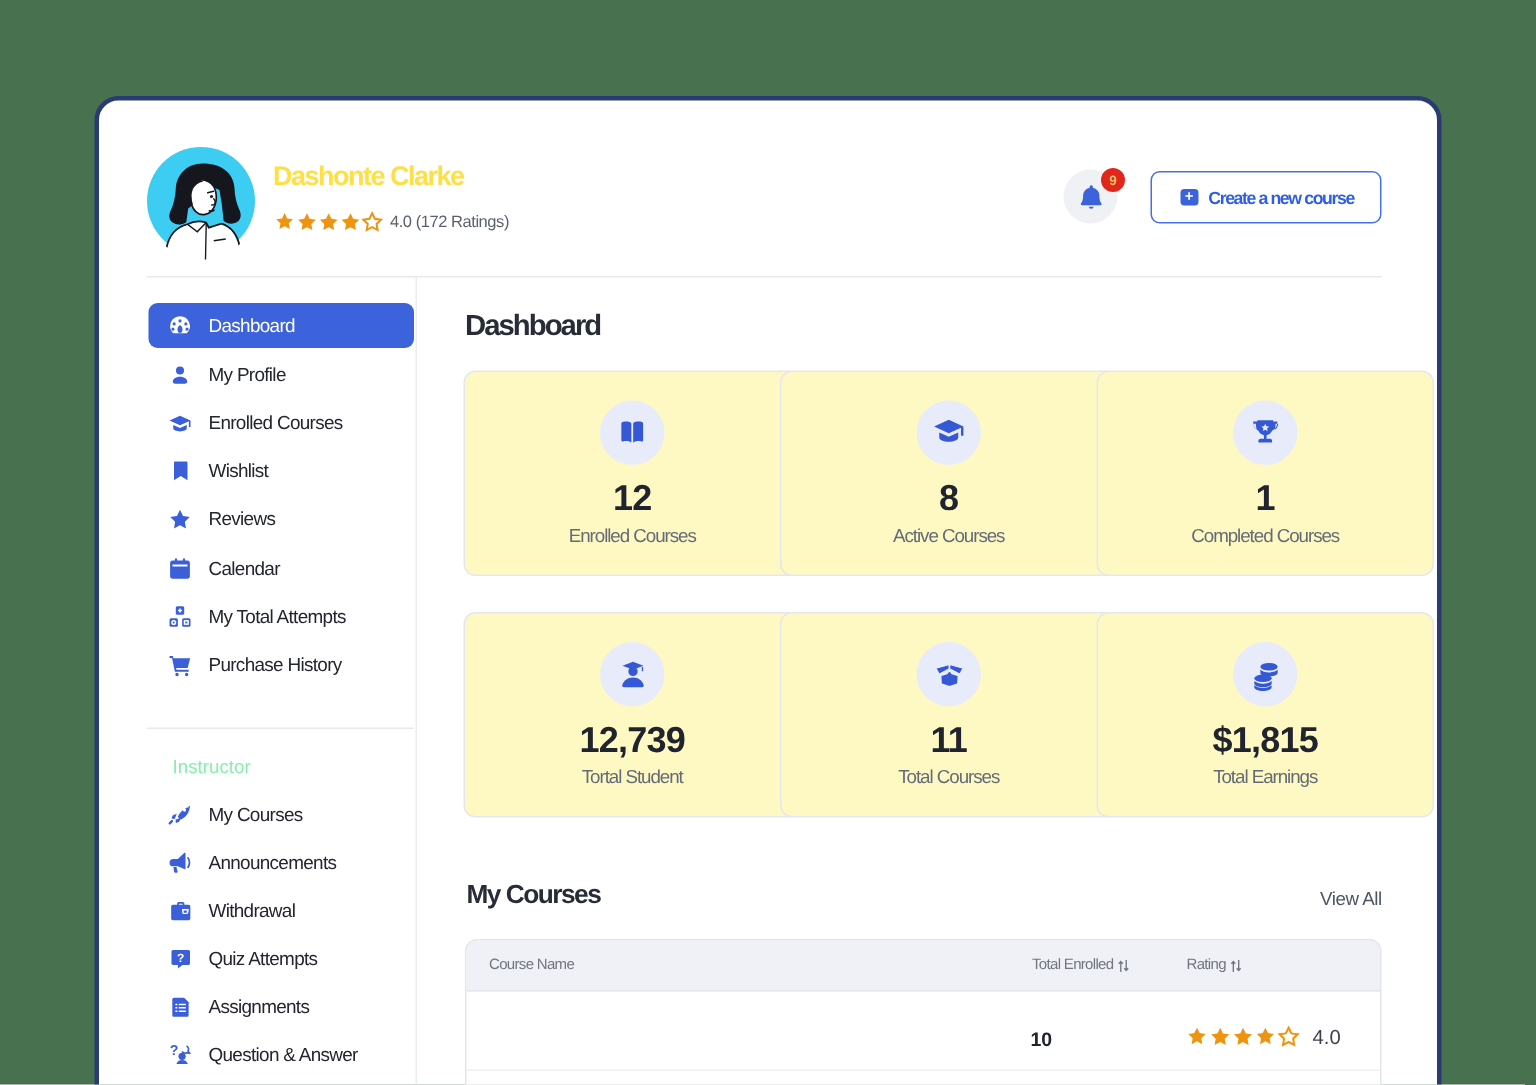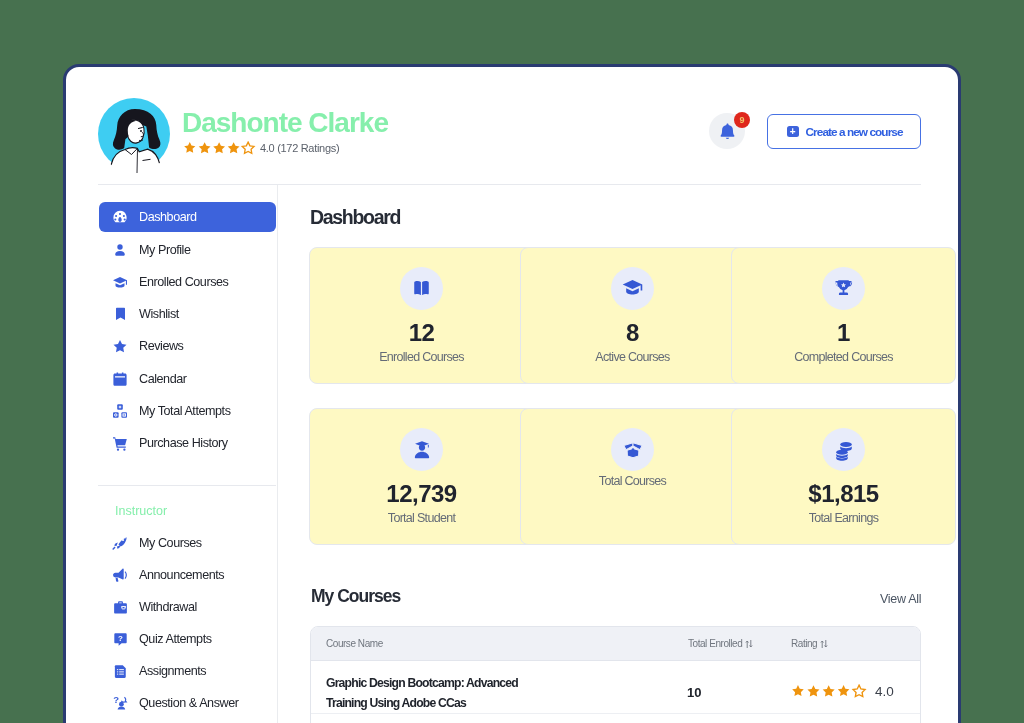--- a/index.html
+++ b/index.html
@@ -8,21 +8,21 @@
   .abs { position:absolute; }
   .card {
     position:absolute; left:63px; top:64px; width:898px; height:700px;
     background:#ffffff; border:3px solid #2a3b72; border-radius:16px;
   }
   .hdiv { position:absolute; left:98px; top:184px; width:823px; height:1px; background:#e7e9ee; }
   .vdiv { position:absolute; left:277px; top:185px; width:1px; height:538px; background:#eaecef; }
   .sdiv { position:absolute; left:98px; top:485px; width:178px; height:1px; background:#e7e9ee; }
 
   
-  .name { left:182px; top:107px; font-size:28px; font-weight:bold; color:#86efac; letter-spacing:-1px; }
+  .name { left:182px; top:107px; font-size:18px; font-weight:bold; color:#fde047; letter-spacing:-1px; }
   .ratingrow { left:183px; top:140px; height:16px; display:flex; align-items:center; gap:4px; }
   .ratingtxt { font-size:11px; letter-spacing:-.3px; color:#5b616b; margin-left:0; }
   .bellwrap { left:709px; top:113px; width:36px; height:36px; border-radius:50%; background:#eff1f4; display:flex; align-items:center; justify-content:center; }
   .badge { left:734px; top:112px; width:16px; height:16px; border-radius:50%; background:#df271c; color:#f2c468; font-size:9px; font-weight:bold; display:flex; align-items:center; justify-content:center; }
   .btn { left:767px; top:114px; width:154px; height:35px; border:1.5px solid #4671e4; border-radius:6px; background:#fff; display:flex; align-items:center; }
   .btn .plus { flex:none; width:11.5px; height:11.5px; margin-left:19px; border-radius:2.5px; background:#3d63dc; color:#fff; display:flex; align-items:center; justify-content:center; font-size:10px; font-weight:bold; line-height:1; }
   .btn .lbl { margin-left:7px; font-size:11.8px; font-weight:bold; color:#2f5fe0; letter-spacing:-.93px; white-space:nowrap; }
 
   
   .sitem { position:absolute; left:99px; width:177px; height:30px; display:flex; align-items:center; }
@@ -295,20 +295,21 @@
 <div class="scard" style="left:520px;top:408px">
   <div class="circ">
       <svg width="22" height="22" viewBox="0 0 24 24">
         <g fill="#3558d4" stroke="#e8ecfa" stroke-width="1.1" stroke-linejoin="round">
           <path d="M12 4.2 2 7l2.4 4.6 7.6-4z"></path>
           <path d="M12 4.2 22 7l-2.4 4.6-7.6-4z"></path>
           <path d="M12 8.6l-1.9 2.4-4.5 1.3.3 6.2 6.1 2 6.1-2 .3-6.2-4.5-1.3z"></path>
         </g>
       </svg>
     </div>
+  <div class="num">11</div>
   <div class="lab">Total Courses</div>
 </div>
 <div class="scard" style="left:731px;top:408px">
   <div class="circ">
       <svg width="22" height="22" viewBox="0 0 24 24">
         <g fill="#3558d4">
           <ellipse cx="14.2" cy="6" rx="6.3" ry="2.7"></ellipse>
           <path d="M7.9 8.2v2.2c0 1.5 2.8 2.7 6.3 2.7s6.3-1.2 6.3-2.7V8.2c-1.3 1.2-3.6 1.9-6.3 1.9s-5-.7-6.3-1.9z"></path>
           <ellipse cx="9.8" cy="14.4" rx="6.3" ry="2.7"></ellipse>
           <path d="M3.5 16.4v1.7c0 1.5 2.8 2.7 6.3 2.7s6.3-1.2 6.3-2.7v-1.7c-1.3 1.2-3.6 1.9-6.3 1.9s-5-.7-6.3-1.9z"></path>
@@ -332,21 +333,20 @@
           <path d="M5.8 1v7M4.5 6.5L5.8 8l1.3-1.5" stroke="#70767f" stroke-width=".9" fill="none"></path>
         </svg>
     </div>
     <div class="th" style="left:480px">Rating&nbsp;
       <svg width="8" height="10" viewBox="0 0 8 10">
           <path d="M2.2 9V2M.9 3.5L2.2 2l1.3 1.5" stroke="#70767f" stroke-width=".9" fill="none"></path>
           <path d="M5.8 1v7M4.5 6.5L5.8 8l1.3-1.5" stroke="#70767f" stroke-width=".9" fill="none"></path>
         </svg>
     </div>
   </div>
-  <div class="row1">Graphic Design Bootcamp: Advanced<br>Training Using Adobe CCas</div>
   <div style="position:absolute;left:0;top:86px;width:611px;height:1px;background:#edeff3"></div>
   <div class="row10">10</div>
   <div class="rowstars">
     <svg width="76" height="15" viewBox="0 0 76 15">
         <g fill="#ef940e">
           <path d="M7.5 1.2l1.9 3.9 4.3.62-3.1 3.02.73 4.26-3.83-2.01-3.83 2.01.73-4.26L1.3 5.72l4.3-.62z" transform="translate(0.0 0) scale(.93)"></path>
           <path d="M7.5 1.2l1.9 3.9 4.3.62-3.1 3.02.73 4.26-3.83-2.01-3.83 2.01.73-4.26L1.3 5.72l4.3-.62z" transform="translate(15.2 0) scale(.97)"></path>
           <path d="M7.5 1.2l1.9 3.9 4.3.62-3.1 3.02.73 4.26-3.83-2.01-3.83 2.01.73-4.26L1.3 5.72l4.3-.62z" transform="translate(30.4 0) scale(.97)"></path>
           <path d="M7.5 1.2l1.9 3.9 4.3.62-3.1 3.02.73 4.26-3.83-2.01-3.83 2.01.73-4.26L1.3 5.72l4.3-.62z" transform="translate(45.599999999999994 0) scale(.93)"></path>
         </g>

